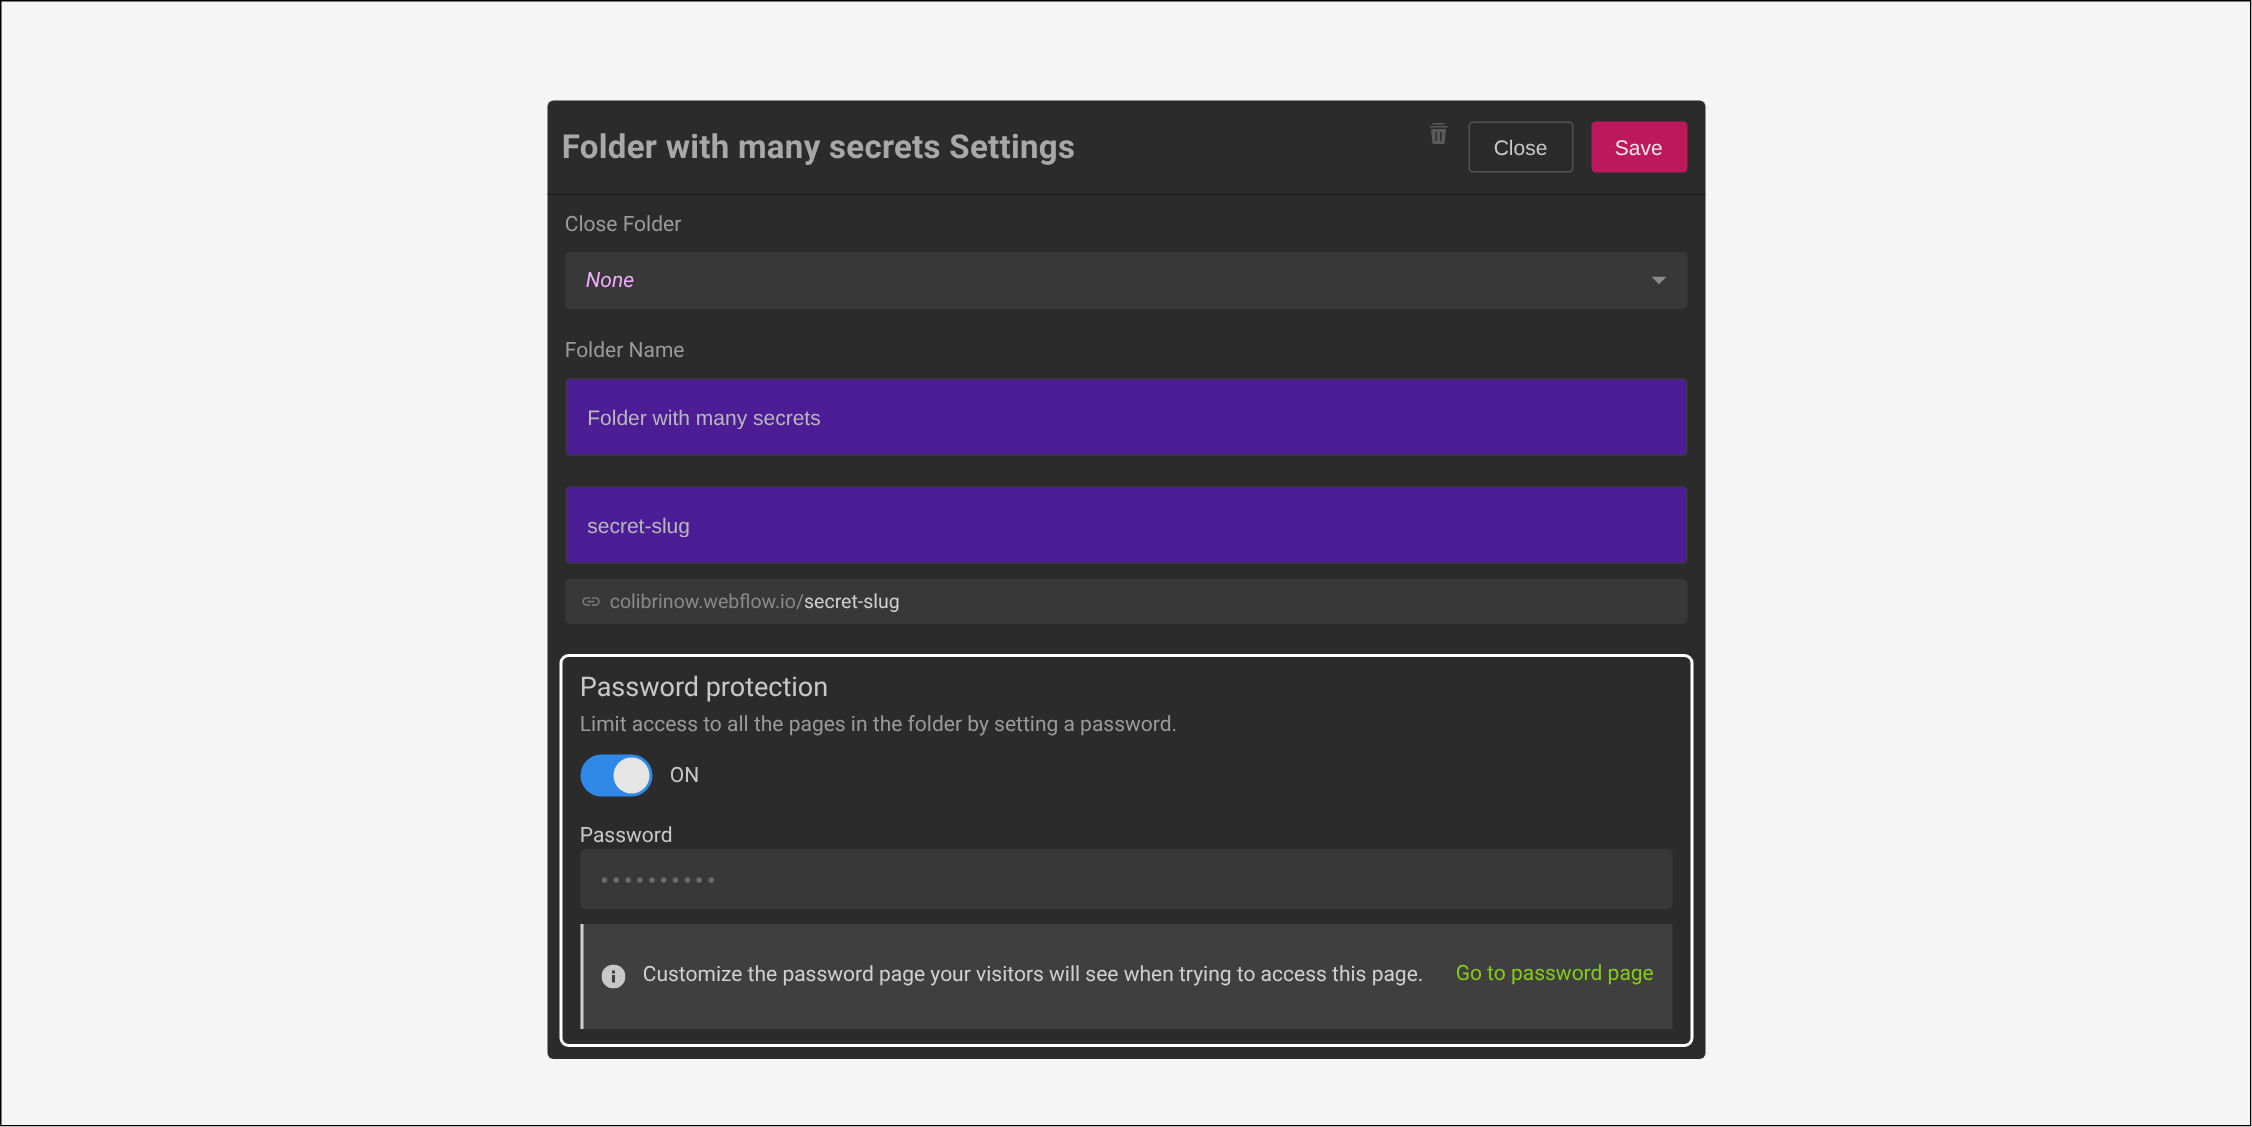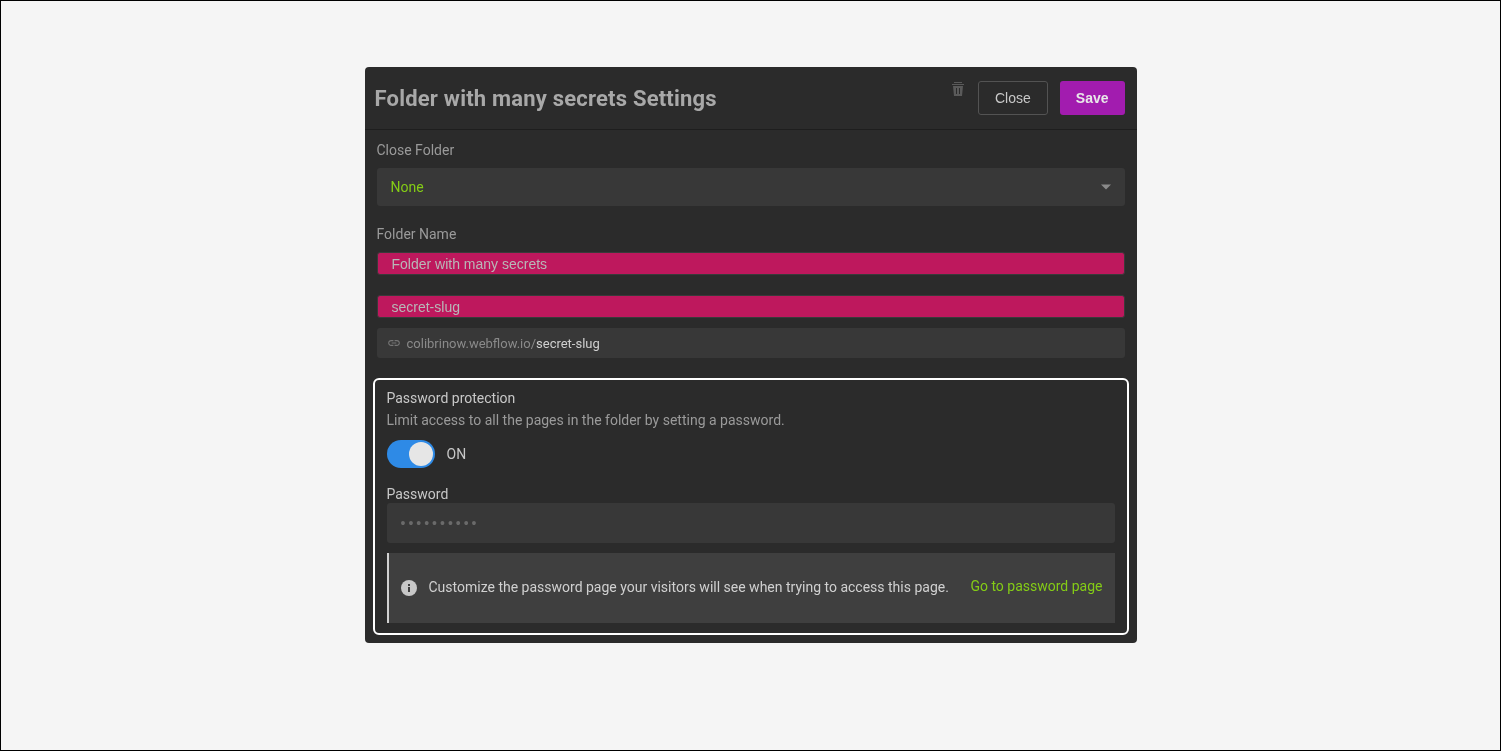--- a/index.html
+++ b/index.html
@@ -66,23 +66,22 @@
       font-size: 14px;
       cursor: pointer;
       border: none;
     }
     .btn-close {
       background: #2b2b2b;
       color: #c8c8c8;
       border: 1px solid #535353;
     }
     .btn-save {
-      background: #a21caf;
+      background: #be185d;
       color: #e8e8e8;
-      font-weight: bold;
     }
     .dialog-body {
       padding: 12px;
     }
     .form-group {
       margin-bottom: 20px;
     }
     .form-label {
       display: block;
       color: #9a9a9a;
@@ -93,38 +92,39 @@
       position: relative;
       background: #383838;
       border-radius: 3px;
       height: 38px;
       display: flex;
       align-items: center;
       padding: 0 14px;
       cursor: pointer;
     }
     .select-value {
-      color: #84cc16;
-      font-size: 14px;
+      color: #f0abfc;
+      font-size: 14px;
+      font-style: italic;
     }
     .select-caret {
       position: absolute;
       right: 14px;
       top: 50%;
       transform: translateY(-50%);
       width: 0;
       height: 0;
       border-left: 5px solid transparent;
       border-right: 5px solid transparent;
       border-top: 5px solid #8a8a8a;
     }
     .text-input {
       width: 100%;
-      height: 23px;
-      background: #be185d;
+      height: 52px;
+      background: #4c1d95;
       border: 1px solid #3a3a3a;
       border-radius: 3px;
       color: #b8b8b8;
       font-size: 14px;
       padding: 0 14px;
       outline: none;
     }
     .slug-group .text-input {
       margin-bottom: 10px;
     }
@@ -155,21 +155,21 @@
       color: #d0d0d0;
     }
     .password-section {
       border: 2px solid #fff;
       border-radius: 6px;
       margin: 0 -4px -4px -4px;
       padding: 10px 12px 10px 12px;
     }
     .password-title {
       color: #c8c8c8;
-      font-size: 14px;
+      font-size: 18px;
       margin-bottom: 6px;
     }
     .password-desc {
       color: #9a9a9a;
       font-size: 14px;
       margin-bottom: 12px;
     }
     .toggle-row {
       display: flex;
       align-items: center;

